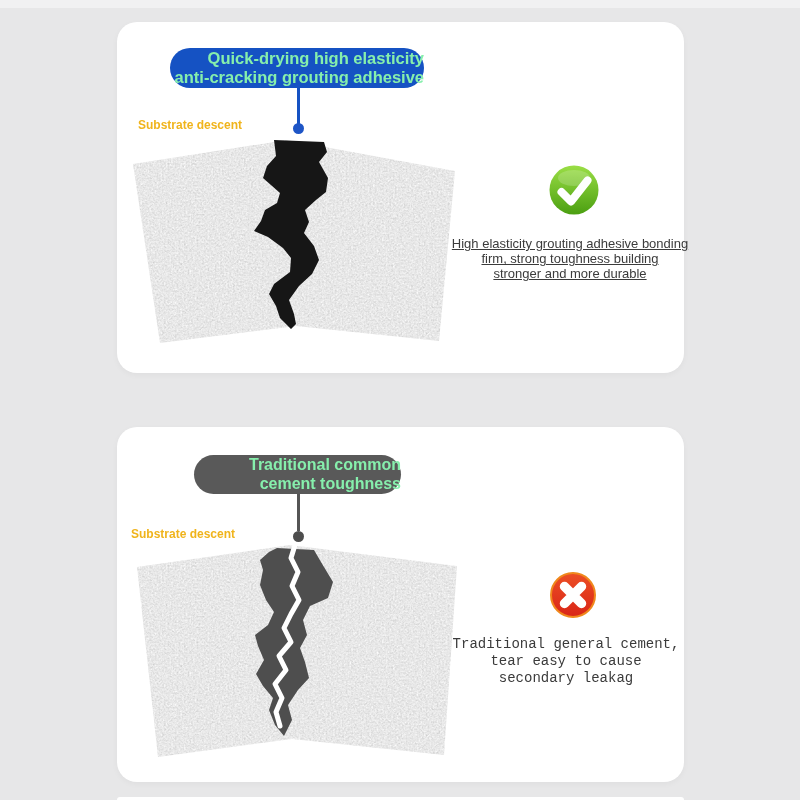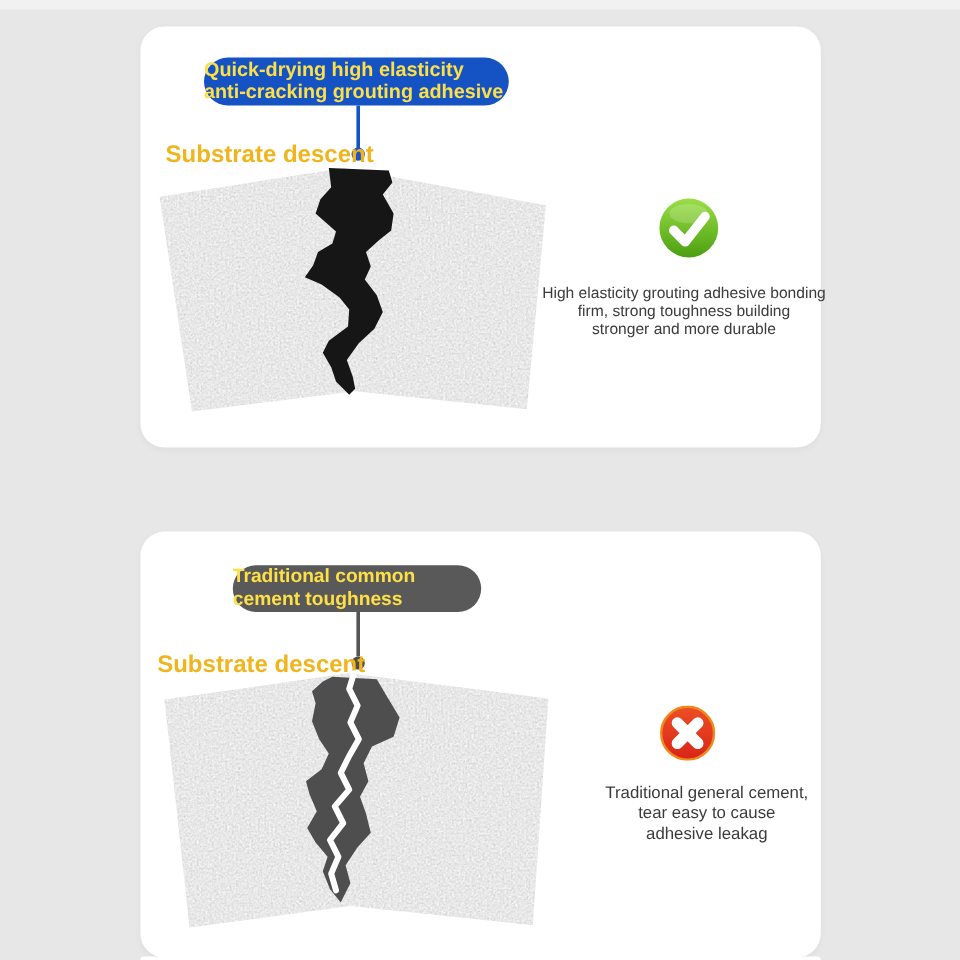--- a/index.html
+++ b/index.html
@@ -9,58 +9,58 @@
     font-family:"Liberation Sans", sans-serif;
     position:relative;overflow:hidden;
   }
   .stage{position:absolute;left:0;top:0;width:800px;height:800px;}
   .top-strip{position:absolute;left:0;top:0;width:800px;height:8px;background:#f1f1f2;}
   .card{
     position:absolute;left:117px;width:567px;background:var(--card,#ffffff);
     border-radius:20px;box-shadow:0 2px 6px rgba(0,0,0,0.04);
   }
   .card-top{top:22px;height:351px;}
-  .card-bottom{top:427px;height:355px;margin-top:16px;}
+  .card-bottom{top:427px;height:355px;}
   .card-stub{position:absolute;left:117px;top:797px;width:567px;height:3px;
     background:#ffffff;border-radius:14px 14px 0 0;}
   .pill{
-    position:absolute;border-radius:21px;color:#fde047;text-align:left;
+    position:absolute;border-radius:21px;color:#86efac;text-align:right;
     font-weight:bold;display:flex;flex-direction:column;justify-content:center;
   }
   .pill-blue{
     left:53px;top:26px;width:254px;height:40px;
     background:var(--blue,#1552c3);font-size:16.5px;line-height:19px;
   }
   .pill-gray{
     left:77px;top:28px;width:207px;height:39px;
     background:var(--gray_pill,#595959);font-size:16px;line-height:18.5px;
   }
   .connector{position:absolute;width:2.5px;}
   .connector-blue{left:180px;top:66px;height:36px;background:var(--blue,#1552c3);}
   .connector-gray{left:180px;top:67px;height:37px;background:#555555;}
   .dot{position:absolute;width:11px;height:11px;border-radius:50%;}
   .dot-blue{left:176px;top:101px;background:#1e55c6;}
   .dot-gray{left:176px;top:104px;background:#4d4d4d;}
   .substrate{
     position:absolute;color:var(--yellow,#f0b41c);font-weight:bold;
-    font-size:20px;white-space:nowrap;
+    font-size:12px;white-space:nowrap;
   }
   .substrate-top{left:21px;top:96px;}
   .substrate-bottom{left:14px;top:100px;}
   .concrete{position:absolute;left:11px;}
   .concrete-top{top:116px;}
   .concrete-bottom{top:113px;}
   .verdict{position:absolute;}
   .verdict-check{left:432px;top:143px;}
   .verdict-cross{left:433px;top:145px;}
   .desc{
     position:absolute;text-align:center;color:var(--text,#3b3b3b);
   }
-  .desc-top{left:328px;top:214px;width:250px;font-size:13px;line-height:15.2px;}
-  .desc-bottom{left:339px;top:209px;width:266px;font-size:14px;line-height:17.2px;}
+  .desc-top{left:328px;top:214px;width:250px;font-size:13px;line-height:15.2px;text-decoration:underline;}
+  .desc-bottom{left:316px;top:209px;width:266px;font-size:14px;line-height:17.2px;font-family:Liberation Mono, monospace;}
 </style>
 </head>
 <body style="background: rgb(231, 231, 232);">
 
 <svg width="0" height="0" style="position:absolute" aria-hidden="true">
   <defs>
     <filter id="concreteTex" x="-5%" y="-5%" width="110%" height="110%">
       <feTurbulence type="fractalNoise" baseFrequency="0.55" numOctaves="3" seed="11" result="n"></feTurbulence>
       <feColorMatrix in="n" type="matrix" values="0.22 0.22 0.22 0 0.47  0.22 0.22 0.22 0 0.47  0.22 0.22 0.22 0 0.47  0 0 0 0 1" result="g"></feColorMatrix>
       <feComposite in="g" in2="SourceGraphic" operator="in"></feComposite>
@@ -131,18 +131,18 @@
     </svg>
 
     <svg class="verdict verdict-cross" width="46" height="46" viewBox="0 0 46 46">
       <circle cx="23" cy="23" r="22" fill="url(#redGrad)" stroke="#f0881c" stroke-width="2"></circle>
       <path d="M14.5 14.5 L31.5 31.5 M31.5 14.5 L14.5 31.5" fill="none" stroke="#ffffff" stroke-width="9.5" stroke-linecap="round"></path>
     </svg>
 
     <div class="desc desc-bottom">
       <div>Traditional general cement,</div>
       <div>tear easy to cause</div>
-      <div>adhesive leakag</div>
+      <div>secondary leakag</div>
     </div>
   </section>
 
   <div class="card-stub"></div>
 </div>
 
 </body></html>

